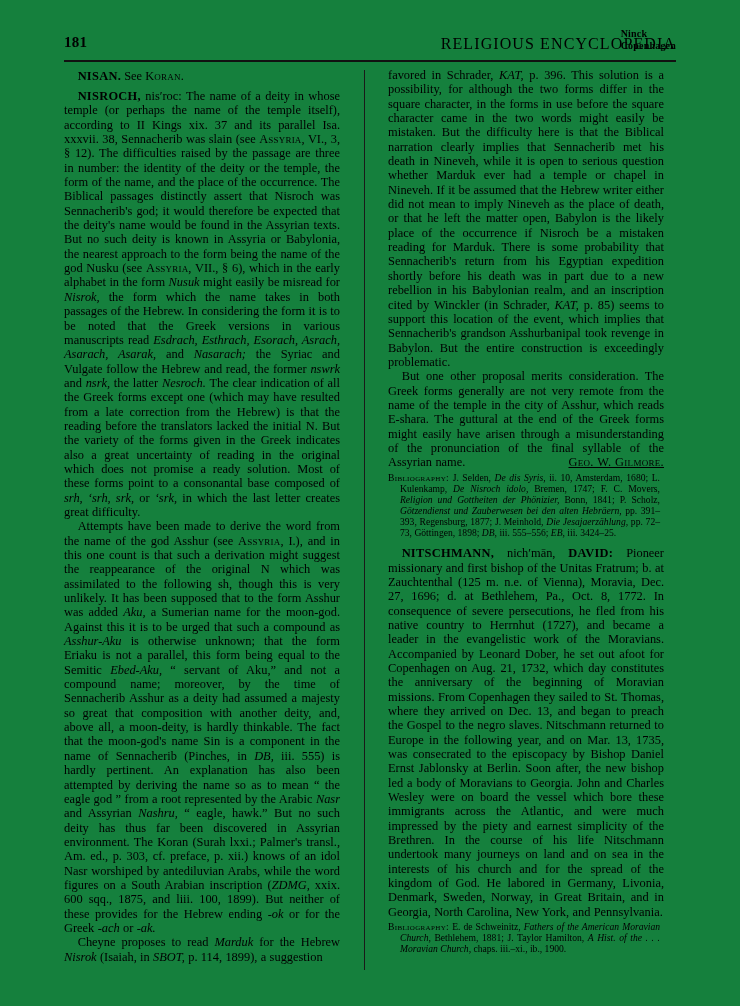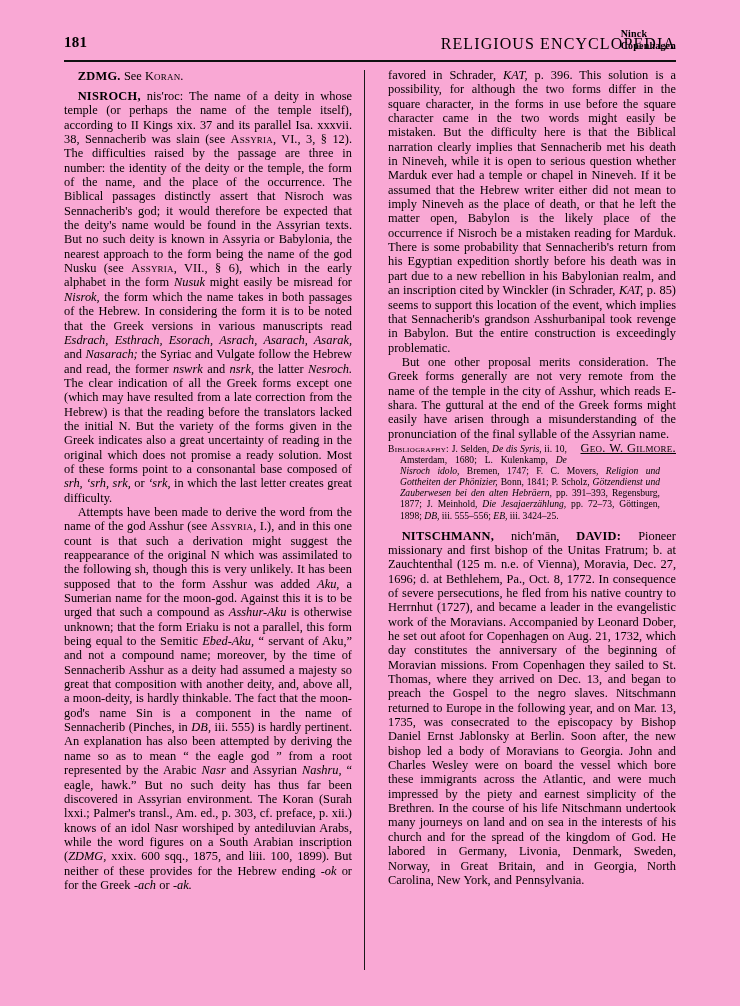--- a/index.html
+++ b/index.html
@@ -14,21 +14,21 @@
     color: #000000;
     position: relative;
     overflow: hidden;
   }
 
   .page {
     position: absolute;
     left: 0; top: 0;
     width: 740px;
     height: 1006px;
-    background: #f9a8d4;
+    background: #15803d;
   }
 
   
   .running-head {
     position: absolute;
     left: 64px;
     top: 32px;
     width: 612px;
     height: 26px;
   }
@@ -89,21 +89,21 @@
     position: absolute;
     left: 300px;
     top: 2px;
     width: 1px;
     height: 900px;
     background: #1a1a1a;
   }
 
   
   p.body {
-    margin: 0 0 0 0;
+    margin: 0 12px 0 0;
     font-size: 12.4px;
     line-height: 14.35px;
     text-align: justify;
     text-justify: inter-word;
     text-indent: 1.1em;
     -webkit-hyphens: none;
     hyphens: none;
     word-spacing: 0.02em;
   }
   p.body.noindent { text-indent: 0; }
@@ -167,42 +167,44 @@
   </div>
   <div class="head-rule"></div>
 
   <div class="columns">
     <div class="col-rule"></div>
 
     <div class="col col-left">
 
 
       <p class="seealso">
-        <span class="hdword">ZDMG.</span>
+        <span class="hdword">NISAN.</span>
         <span>See </span><span class="sc">Koran</span><span>.</span>
       </p>
 
       <div class="gap-sm"></div>
 
       <p class="body entry"><span class="hdword">NISROCH,</span> <span>nis′roc:</span><span> The name of a deity in whose temple (or perhaps the name of the temple itself), according to II Kings xix. 37 and its parallel Isa. xxxvii. 38, Sennacherib was slain (see </span><span class="sc">Assyria</span><span>, VI., 3, § 12).  The difficulties raised by the passage are three in number: the identity of the deity or the temple, the form of the name, and the place of the occurrence.  The Biblical passages distinctly assert that Nisroch was Sennacherib's god; it would therefore be expected that the deity's name would be found in the Assyrian texts.  But no such deity is known in Assyria or Babylonia, the nearest approach to the form being the name of the god Nusku (see </span><span class="sc">Assyria</span><span>, VII., § 6), which in the early alphabet in the form </span><span class="it">Nusuk</span><span> might easily be misread for </span><span class="it">Nisrok,</span><span> the form which the name takes in both passages of the Hebrew.  In considering the form it is to be noted that the Greek versions in various manuscripts read </span><span class="it">Esdrach, Esthrach, Esorach, Asrach, Asarach, Asarak,</span><span> and </span><span class="it">Nasarach;</span><span> the Syriac and Vulgate follow the Hebrew and read, the former </span><span class="it">nswrk</span><span> and </span><span class="it">nsrk,</span><span> the latter </span><span class="it">Nesroch.</span><span>  The clear indication of all the Greek forms except one (which may have resulted from a late correction from the Hebrew) is that the reading before the translators lacked the initial N.  But the variety of the forms given in the Greek indicates also a great uncertainty of reading in the original which does not promise a ready solution.  Most of these forms point to a consonantal base composed of </span><span class="it">srh, ‘srh, srk,</span><span> or </span><span class="it">‘srk,</span><span> in which the last letter creates great difficulty.</span></p>
 
       <p class="body"><span>Attempts have been made to derive the word from the name of the god Asshur (see </span><span class="sc">Assyria</span><span>, I.), and in this one count is that such a derivation might suggest the reappearance of the original N which was assimilated to the following sh, though this is very unlikely.  It has been supposed that to the  form Asshur was added </span><span class="it">Aku,</span><span> a Sumerian name for the moon-god.  Against this it is to be urged that such a compound as </span><span class="it">Asshur-Aku</span><span> is otherwise unknown; that the form Eriaku is not a parallel, this form being equal to the Semitic </span><span class="it">Ebed-Aku,</span><span> “ servant of Aku,” and not a compound name; moreover, by the time of Sennacherib Asshur as a deity had assumed a majesty so great that composition with another deity, and, above all, a moon-deity, is hardly thinkable.  The fact that the moon-god's name Sin is a component in the name of Sennacherib (Pinches, in </span><span class="it">DB,</span><span> iii. 555) is hardly pertinent.  An explanation has also been attempted by deriving the name so as to mean “ the eagle god ” from a root represented by the Arabic </span><span class="it">Nasr</span><span> and Assyrian </span><span class="it">Nashru,</span><span> “ eagle, hawk.”  But no such deity has thus far been discovered in Assyrian environment.  The Koran (Surah lxxi.; Palmer's transl., Am. ed., p. 303, cf. preface, p. xii.) knows of an idol Nasr worshiped by antediluvian Arabs, while the word figures on a South Arabian inscription (</span><span class="it">ZDMG,</span><span> xxix. 600 sqq., 1875, and liii. 100, 1899).  But neither of these provides for the Hebrew ending </span><span class="it">-ok</span><span> or for the Greek </span><span class="it">-ach</span><span> or </span><span class="it">-ak.</span></p>
 
+      <p class="body"><span>Cheyne proposes to read </span><span class="it">Marduk</span><span> for the Hebrew </span><span class="it">Nisrok</span><span> (Isaiah, in </span><span class="it">SBOT,</span><span> p. 114, 1899), a suggestion</span></p>
 
     </div>
 
     <div class="col col-right">
 
       <p class="body noindent"><span>favored in Schrader, </span><span class="it">KAT,</span><span> p. 396.  This solution is a possibility, for although the two forms differ in the square character, in the forms in use before the square character came in the two words might easily be mistaken.  But the difficulty here is that the Biblical narration clearly implies that Sennacherib met his death in Nineveh, while it is open to serious question whether Marduk ever had a temple or chapel in Nineveh.  If it be assumed that the Hebrew writer either did not mean to imply Nineveh as the place of death, or that he left the matter open, Babylon is the likely place of the occurrence if Nisroch be a mistaken reading for Marduk.  There is some probability that Sennacherib's return from his Egyptian expedition shortly before his death was in part due to a new rebellion in his Babylonian realm, and an inscription cited by Winckler (in Schrader, </span><span class="it">KAT,</span><span> p. 85) seems to support this location of the event, which implies that Sennacherib's grandson Asshurbanipal took revenge in Babylon. But the entire construction is exceedingly problematic.</span></p>
 
       <p class="body"><span>But one other proposal merits consideration. The Greek forms generally are not very remote from the name of the temple in the city of Asshur, which reads E-shara.  The guttural at the end of the Greek forms might easily have arisen through a misunderstanding of the pronunciation of the final syllable of the Assyrian name.</span><span class="signature">Geo. W. Gilmore.</span></p>
 
       <p class="biblio"><span class="biblabel hang">Bibliography:</span><span> J. Selden, </span><span class="it">De dis Syris,</span><span> ii. 10, Amsterdam, 1680; L. Kulenkamp, </span><span class="it">De Nisroch idolo,</span><span> Bremen, 1747; F. C. Movers, </span><span class="it">Religion und Gottheiten der Phönizier,</span><span> Bonn, 1841; P. Scholz, </span><span class="it">Götzendienst und Zauberwesen bei den alten Hebräern,</span><span> pp. 391–393, Regensburg, 1877; J. Meinhold, </span><span class="it">Die Jesajaerzählung,</span><span> pp. 72–73, Göttingen, 1898; </span><span class="it">DB,</span><span> iii. 555–556; </span><span class="it">EB,</span><span> iii. 3424–25.</span></p>
 
       <div class="gap-md"></div>
 
       <p class="body entry"><span class="hdword">NITSCHMANN,</span><span> nich′mān, </span><span class="hdword">DAVID:</span><span>  Pioneer missionary and first bishop of the Unitas Fratrum; b. at Zauchtenthal (125 m. n.e. of Vienna), Moravia, Dec. 27, 1696; d. at Bethlehem, Pa., Oct. 8, 1772. In consequence of severe persecutions, he fled from his native country to Herrnhut (1727), and became a leader in the evangelistic work of the Moravians. Accompanied by Leonard Dober, he set out afoot for Copenhagen on Aug. 21, 1732, which day constitutes the anniversary of the beginning of Moravian missions.  From Copenhagen they sailed to St. Thomas, where they arrived on Dec. 13, and began to preach the Gospel to the negro slaves.  Nitschmann returned to Europe in the following year, and on Mar. 13, 1735, was consecrated to the episcopacy by Bishop Daniel Ernst Jablonsky at Berlin.  Soon after, the new bishop led a body of Moravians to Georgia.  John and Charles Wesley were on board the vessel which bore these immigrants across the Atlantic, and were much impressed by the piety and earnest simplicity of the Brethren.  In the course of his life Nitschmann undertook many journeys on land and on sea in the interests of his church and for the spread of the kingdom of God.  He labored in Germany, Livonia, Denmark, Sweden, Norway, in Great Britain, and in Georgia, North Carolina, New York, and Pennsylvania.</span></p>
 
+      <p class="biblio"><span class="biblabel hang">Bibliography:</span><span> E. de Schweinitz, </span><span class="it">Fathers of the American Moravian Church,</span><span> Bethlehem, 1881; J. Taylor Hamilton, </span><span class="it">A Hist. of the . . . Moravian Church,</span><span> chaps. iii.–xi., ib., 1900.</span></p>
 
     </div>
   </div>
 
 </div>
 
 </body></html>

